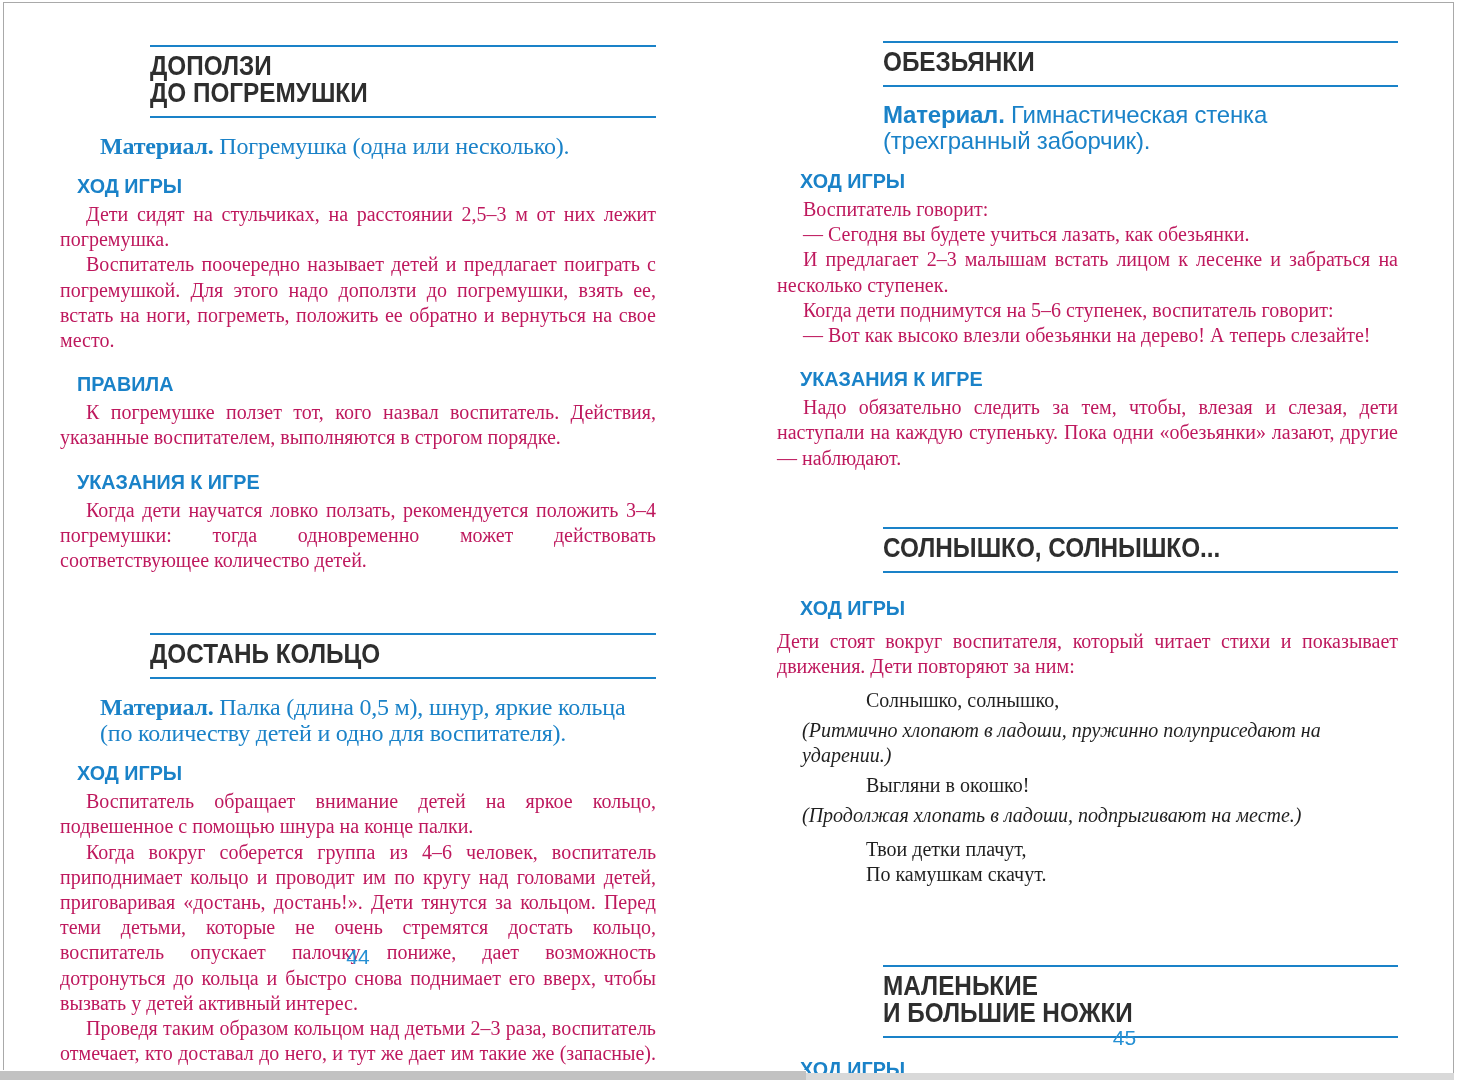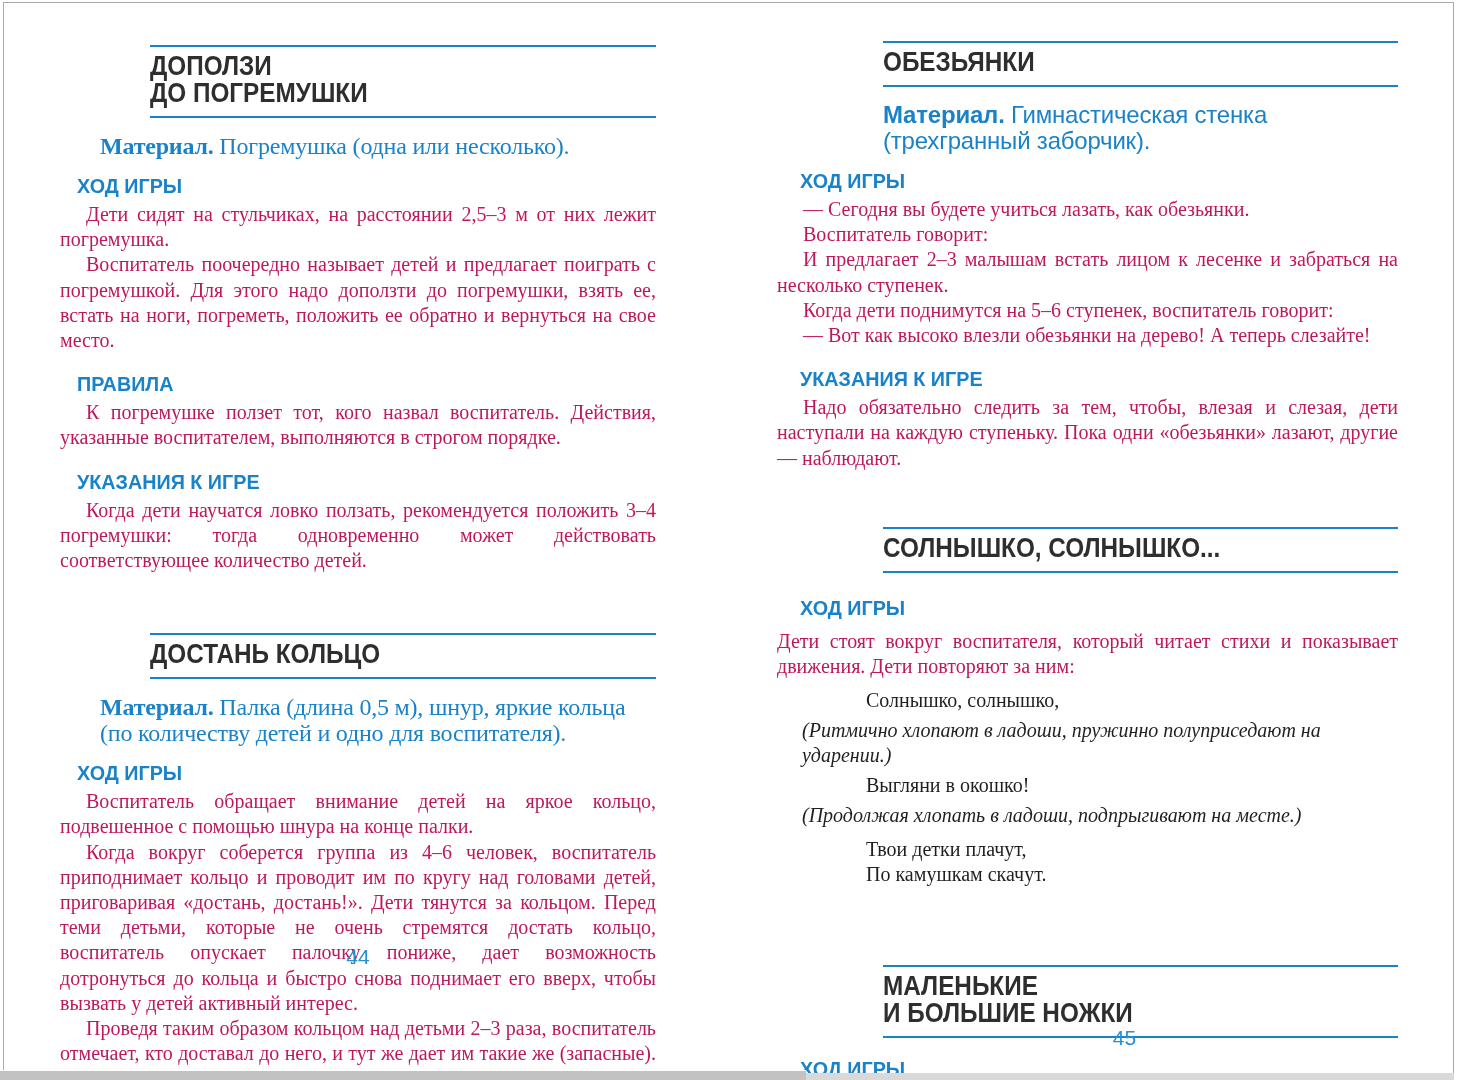--- a/index.html
+++ b/index.html
@@ -113,22 +113,22 @@
 
   <section class="page page-right">
 
     <header class="tbox mt41">
       <div class="tline"><span class="cond">ОБЕЗЬЯНКИ</span></div>
     </header>
 
     <p class="material"><span class="mlabel">Материал.</span> <span>Гимнастическая стенка (трехгранный заборчик).</span></p>
 
     <h3 class="subhead"><span class="cond95">ХОД ИГРЫ</span></h3>
+    <p class="para">Воспитатель говорит:</p>
     <p class="para">— Сегодня вы будете учиться лазать, как обезьянки.</p>
-    <p class="para">Воспитатель говорит:</p>
     <p class="para">И предлагает 2–3 малышам встать лицом к лесенке и забраться на несколько ступенек.</p>
     <p class="para">Когда дети поднимутся на 5–6 ступенек, воспитатель говорит:</p>
     <p class="para">— Вот как высоко влезли обезьянки на дерево! А теперь слезайте!</p>
 
     <h3 class="subhead mt20"><span class="cond95">УКАЗАНИЯ К ИГРЕ</span></h3>
     <p class="para">Надо обязательно следить за тем, чтобы, влезая и слезая, дети наступали на каждую ступеньку. Пока одни «обезьянки» лазают, другие — наблюдают.</p>
 
     <header class="tbox gap-sect-r1">
       <div class="tline"><span class="cond">СОЛНЫШКО, СОЛНЫШКО...</span></div>
     </header>

